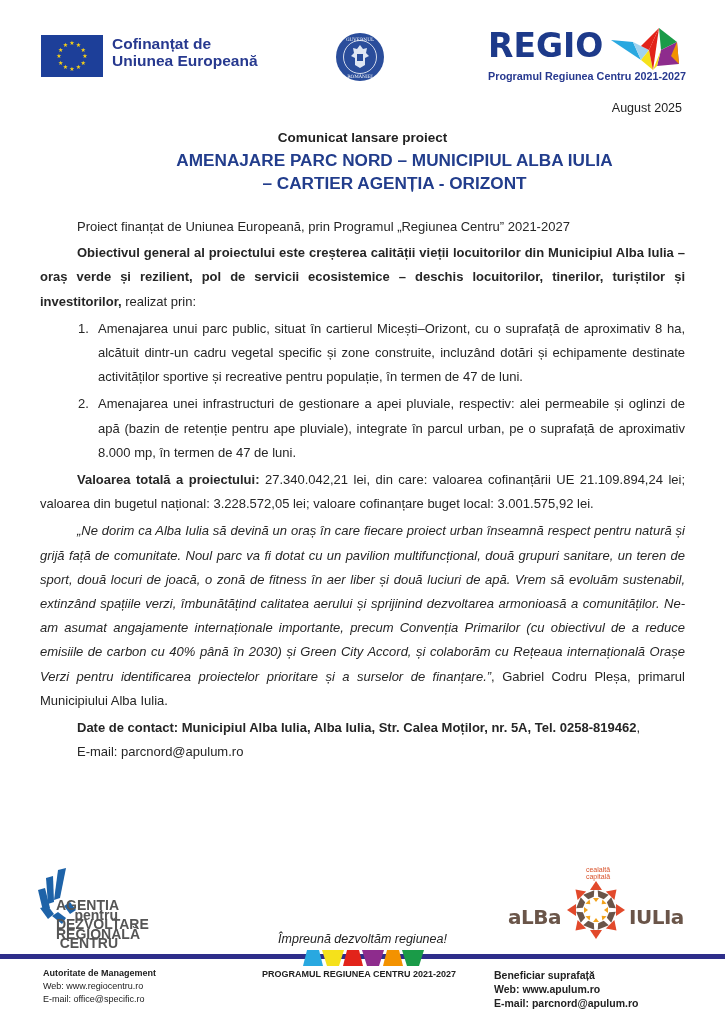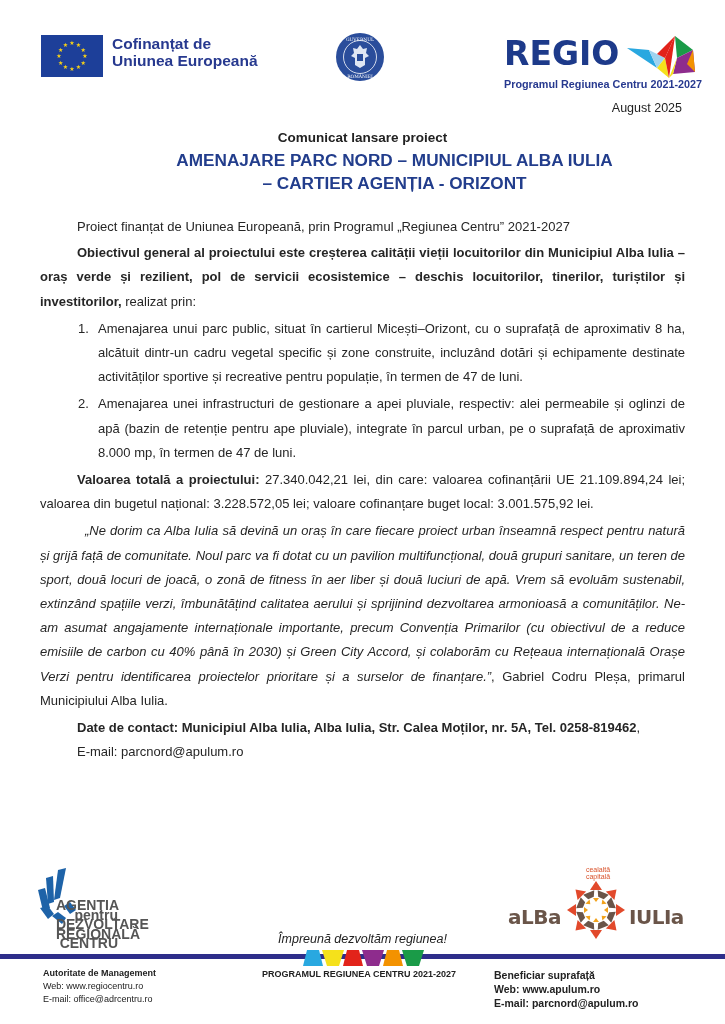--- a/index.html
+++ b/index.html
@@ -7,42 +7,42 @@
          font-family: "Liberation Sans", sans-serif; color: #1f1f1f; }
 
   
   .eu-logo { position: absolute; left: 41px; top: 35px; display: flex; align-items: flex-start; }
   .eu-flag { width: 62px; height: 42px; background: #1d3f99; position: relative; }
   .eu-flag .star { position: absolute; color: #f7d117; font-size: 6px; line-height: 6px; width: 6px; text-align: center; }
   .eu-text { margin-left: 9px; color: #27398f; font-weight: bold; font-size: 15.5px; line-height: 17px; font-family: "Liberation Sans", sans-serif; }
 
   .gov-logo { position: absolute; left: 335px; top: 32px; width: 50px; height: 50px; }
 
-  .regio { position: absolute; left: 504px; top: 28px; width: 195px; margin-top: 8px; }
+  .regio { position: absolute; left: 488px; top: 28px; width: 195px; }
   .regio-word { font-family: "DejaVu Sans", sans-serif; font-weight: bold; color: #1d3a8a; font-size: 33px; letter-spacing: 0px; line-height: 36px; }
   .regio-shape { position: absolute; left: 123px; top: -2px; width: 68px; height: 46px; }
   .regio-sub { margin-top: 6px; color: #27398f; font-weight: bold; font-size: 10.8px; font-family: "Liberation Sans", sans-serif; white-space: nowrap; }
 
   .date { position: absolute; right: 43px; top: 101px; font-size: 12.5px; color: #1f1f1f; }
 
   
   .kicker { position: absolute; left: 0; width: 725px; top: 130px; text-align: center; font-weight: bold; font-size: 13.5px; color: #222; }
   .title { position: absolute; left: 0; width: 725px; top: 149px; text-align: center; font-weight: bold; font-size: 17.2px; line-height: 23px; color: #223d8c; margin-left: 32px; }
 
   
   .body { position: absolute; left: 40px; width: 645px; top: 215px; font-size: 13px; line-height: 24.2px; color: #262626; font-family: "Liberation Sans Narrow", "Liberation Sans", sans-serif; }
   .body p { margin: 0; text-align: justify; }
   .body .indent { text-indent: 37px; }
   .body .funded { margin-bottom: 2px; }
   .body .gap { margin-top: 3px; }
   .list { margin: 3px 0 0 0; padding: 0; list-style: none; }
   .list li { position: relative; padding-left: 58px; text-align: justify; margin-bottom: 3px; }
   .list li .num { position: absolute; left: 38px; top: 0; }
   .b { font-weight: bold; }
-  .i { font-style: italic; margin-left: 8px; }
+  .i { font-style: italic; }
   .email-line { padding-left: 37px; margin-top: 2px; }
 
   
   .adr { position: absolute; left: 36px; top: 868px; width: 120px; height: 60px; }
   .adr-text { position: absolute; left: 56px; top: 901px; font-size: 14px; line-height: 9.5px; color: #555; font-weight: bold; text-align: right; width: 62px; }
   .slogan { position: absolute; left: 0; width: 725px; top: 932px; text-align: center; font-style: italic; font-size: 12.5px; color: #222; }
   .alba-small { position: absolute; left: 578px; top: 866px; font-size: 7px; line-height: 7px; color: #d9532c; text-align: center; width: 40px; }
   .alba-word { position: absolute; top: 905px; font-family: "DejaVu Sans", sans-serif; font-weight: bold; font-size: 20px; color: #6a5549; letter-spacing: -0.5px; }
 
   
@@ -184,20 +184,20 @@
     <polygon points="20,0 42,0 37,16 25,16" fill="#f5e11b"></polygon>
     <polygon points="45,0 57,0 61,16 41,16" fill="#e2231a"></polygon>
     <polygon points="60,0 82,0 77,16 65,16" fill="#8e2c8d"></polygon>
     <polygon points="85,0 97,0 101,16 81,16" fill="#f39200"></polygon>
     <polygon points="100,0 122,0 117,16 105,16" fill="#1a9b48"></polygon>
   </svg>
 
 <div class="foot-left">
   <div>Autoritate de Management</div>
   <div>Web: www.regiocentru.ro</div>
-  <div>E-mail: office@adrcentru.ro</div>
+  <div>E-mail: office@specific.ro</div>
 </div>
 <div class="foot-mid">PROGRAMUL REGIUNEA CENTRU 2021-2027</div>
 <div class="foot-right">
   <div>Beneficiar suprafață</div>
   <div>Web: www.apulum.ro</div>
   <div>E-mail: parcnord@apulum.ro</div>
 </div>
 
 </body></html>

